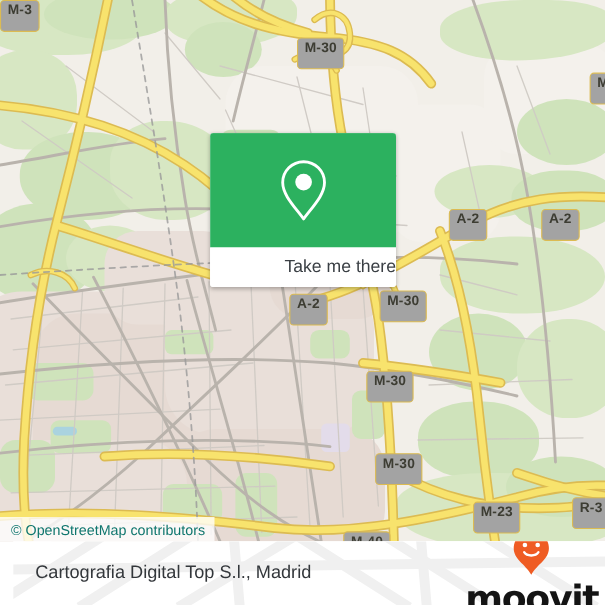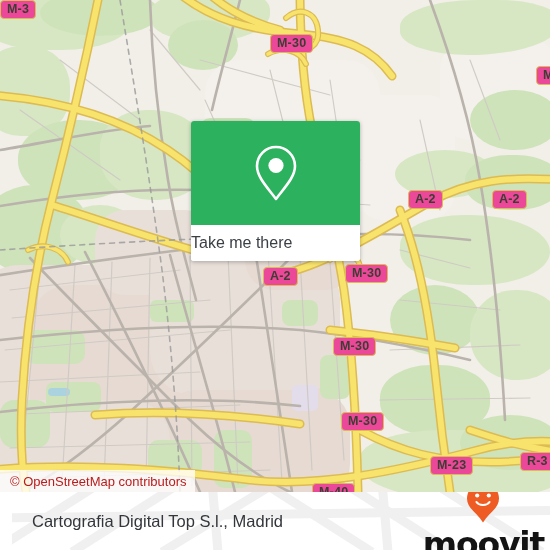--- a/index.html
+++ b/index.html
@@ -29,28 +29,28 @@
   .pale   { background: #f4f1ec; }
   .water  { background: #aad3df; }
   .purple { background: #e3dcea; }
 
   
   svg.roads { position: absolute; left: 0; top: 0; }
 
   
   .shield {
     position: absolute;
-    background: #ec4899;
+    background: #a3a3a3;
     border: 1.5px solid #dcbb52;
     border-radius: 4px;
     color: #3d3d33;
     font-size: 12.5px;
     font-weight: bold;
     letter-spacing: .2px;
-    padding: 1px 6px 2px 6px;
+    padding: 1px 6px 12px 6px;
     line-height: 14px;
     white-space: nowrap;
     font-family: "Liberation Sans", sans-serif;
   }
 
   
   .city-label {
     position: absolute;
     color: #6b6b6b;
     font-size: 27px;
@@ -64,21 +64,21 @@
   }
 
   
   #attribution {
     position: absolute;
     left: 0; bottom: 0;
     height: 22px;
     padding: 0 8px 0 10px;
     display: flex; align-items: center;
     background: rgba(255,255,255,.78);
-    color: #b91c1c;
+    color: #0f766e;
     font-size: 13px;
     white-space: nowrap;
     font-family: "Liberation Sans", sans-serif;
   }
 
   
   #card {
     position: absolute;
     left: 191px; top: 121px;
     width: 169px; height: 140px;
@@ -88,21 +88,21 @@
     background: #ffffff;
   }
   #card-head {
     height: 104px;
     background: #2cb15f;
     display: flex; align-items: center; justify-content: center;
   }
   #card-foot {
     height: 36px;
     background: #ffffff;
-    display: flex; align-items: center; justify-content: flex-start;
+    display: flex; align-items: center; justify-content: flex-end;
   }
   #card-foot-label {
     color: #3a3f44;
     font-size: 16px;
     font-family: "Liberation Sans", sans-serif;
   }
 
   
   #footer {
     position: absolute;

